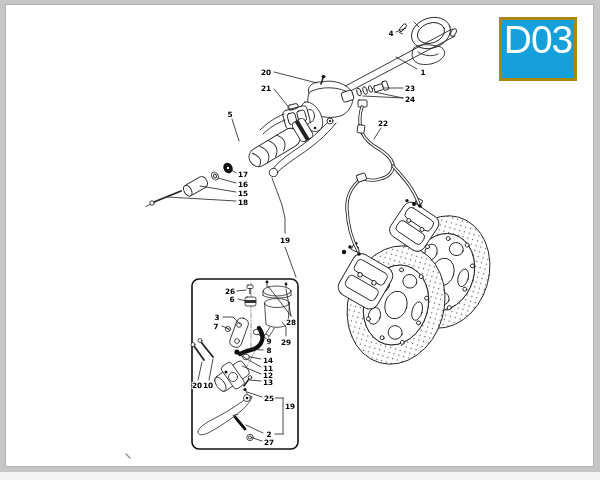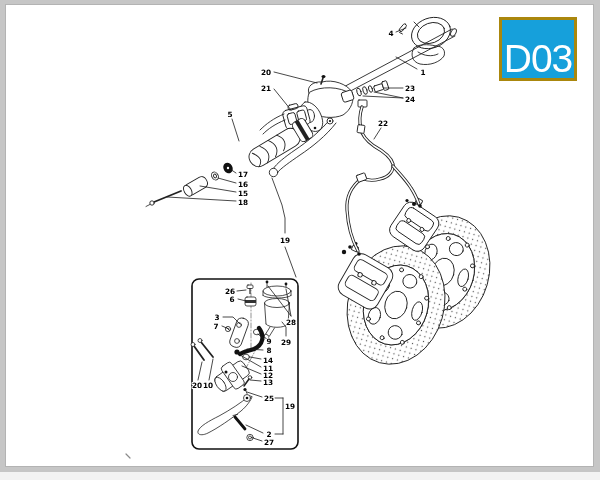--- a/index.html
+++ b/index.html
@@ -3,21 +3,21 @@
 <meta charset="utf-8">
 <style>
   html,body{margin:0;padding:0;background:#9e9e9e;}
   .screen{position:relative;width:600px;height:480px;background:#c6c6c6;overflow:hidden;
           font-family:"DejaVu Sans",sans-serif;}
   .page{position:absolute;left:5px;top:4px;right:6px;bottom:13px;background:#ffffff;
         border:1px solid #b3b3b3;box-sizing:border-box;}
   .bottom-strip{position:absolute;left:0;right:0;bottom:0;height:8px;background:#f3f3f3;}
   .diagram-svg{position:absolute;left:0;top:0;}
   .badge{position:absolute;left:499px;top:17px;width:78px;height:64px;background:#16A0DB;
-         border:3px solid #AA870D;box-sizing:border-box;display:flex;align-items:flex-end;
+         border:3px solid #AA870D;box-sizing:border-box;display:flex;align-items:flex-start;
          justify-content:center;}
   .badge span{color:#ffffff;font-family:"Liberation Sans",sans-serif;font-size:39px;
               font-weight:400;letter-spacing:-1px;line-height:1;}
   .part-label{font:bold 7.3px "DejaVu Sans",sans-serif;fill:#000;text-anchor:middle;
               dominant-baseline:central;paint-order:stroke;stroke:#ffffff;stroke-width:2px;}
 </style>
 </head>
 <body>
 
 <div class="screen">

